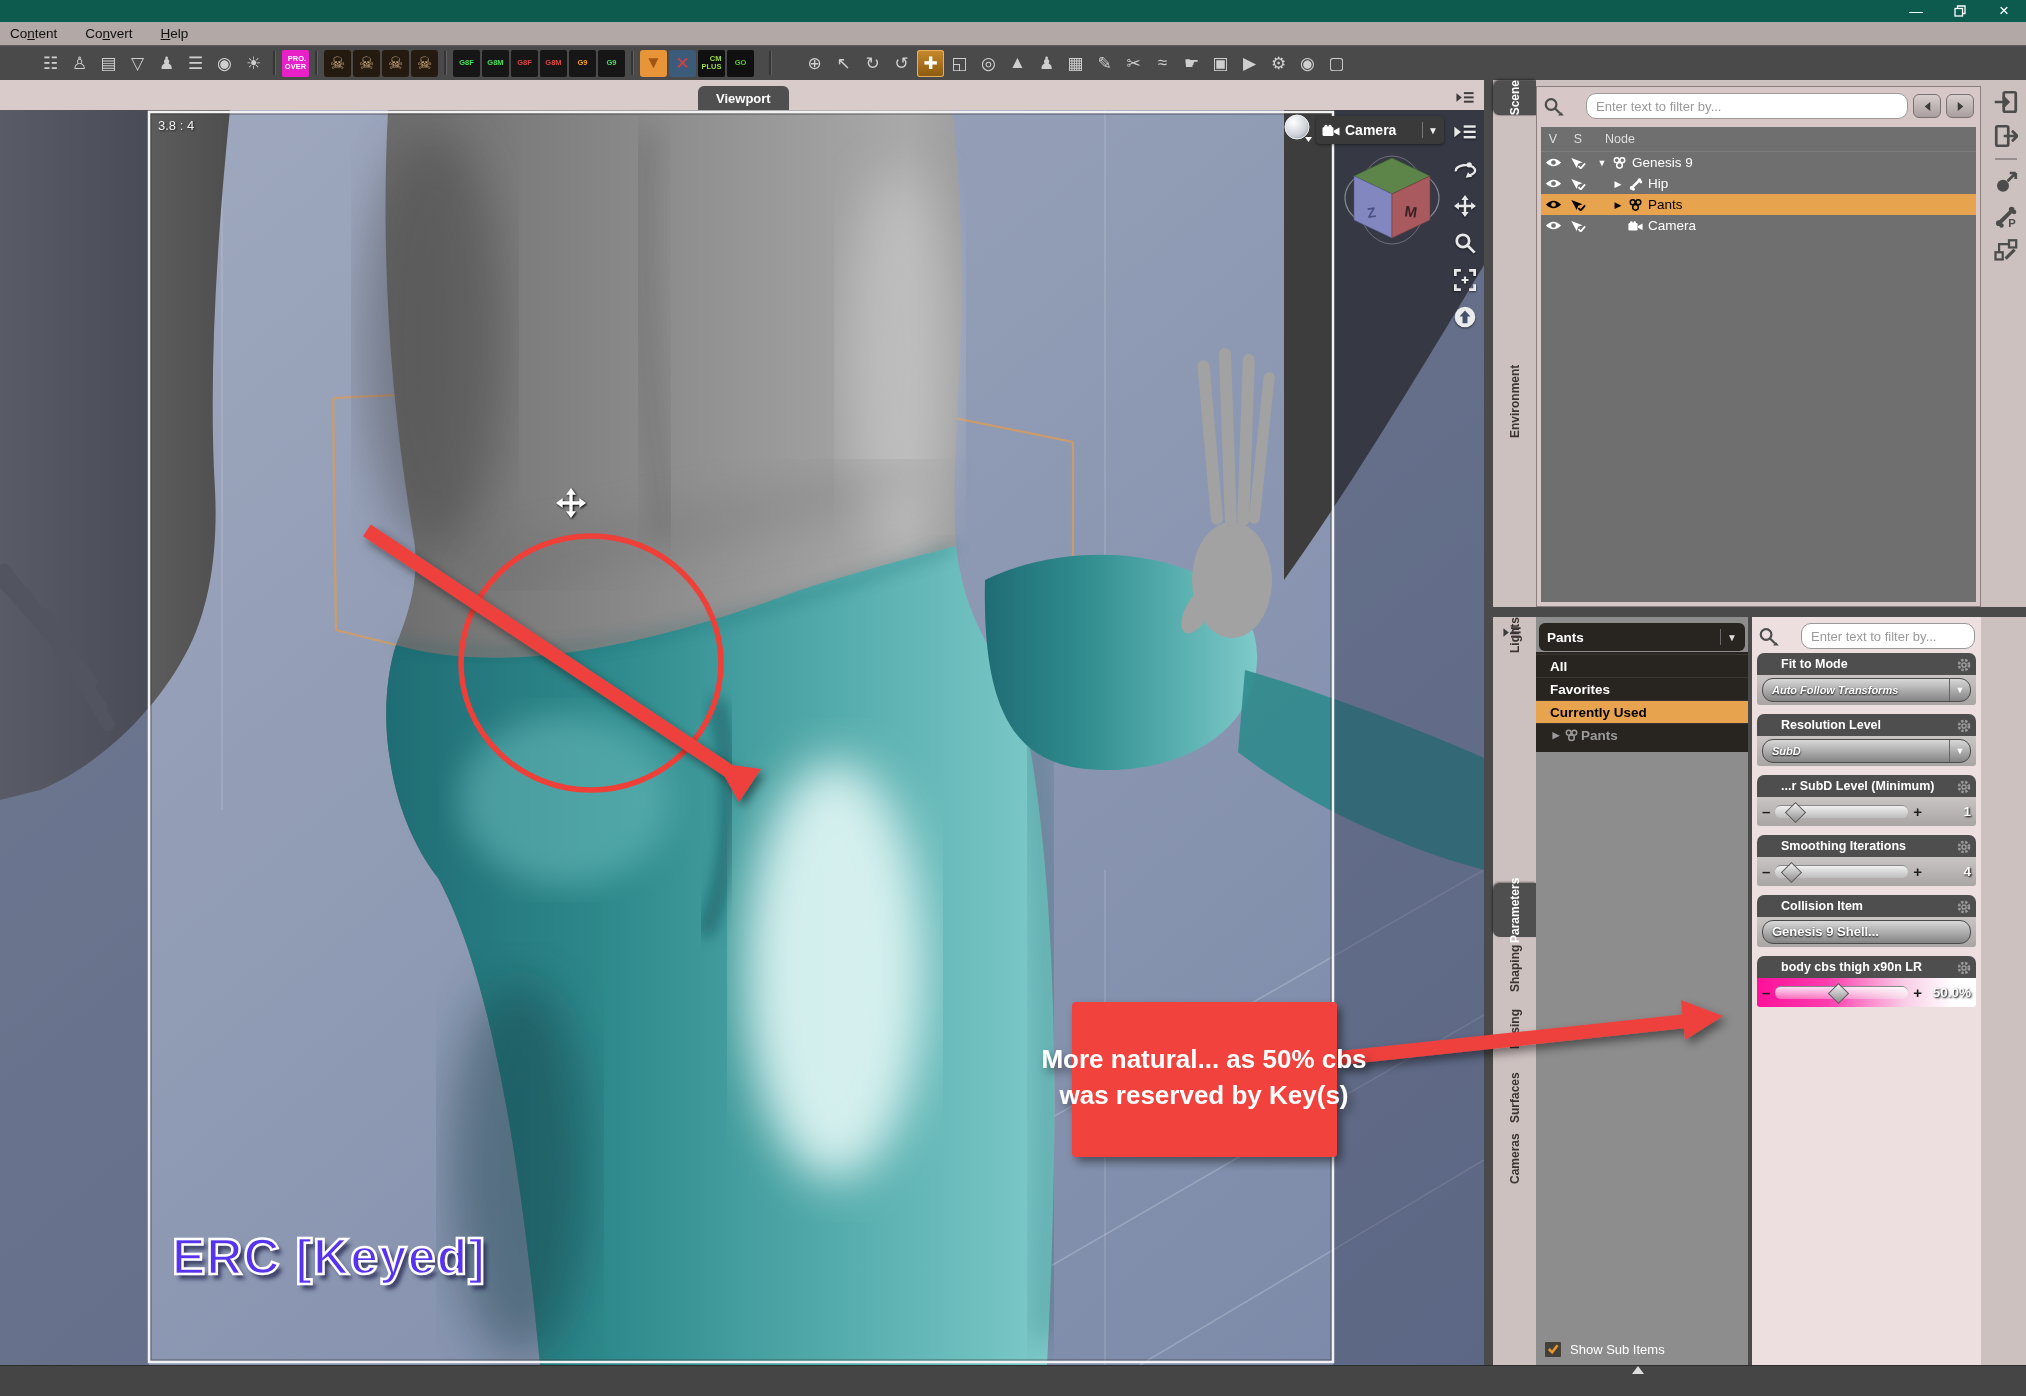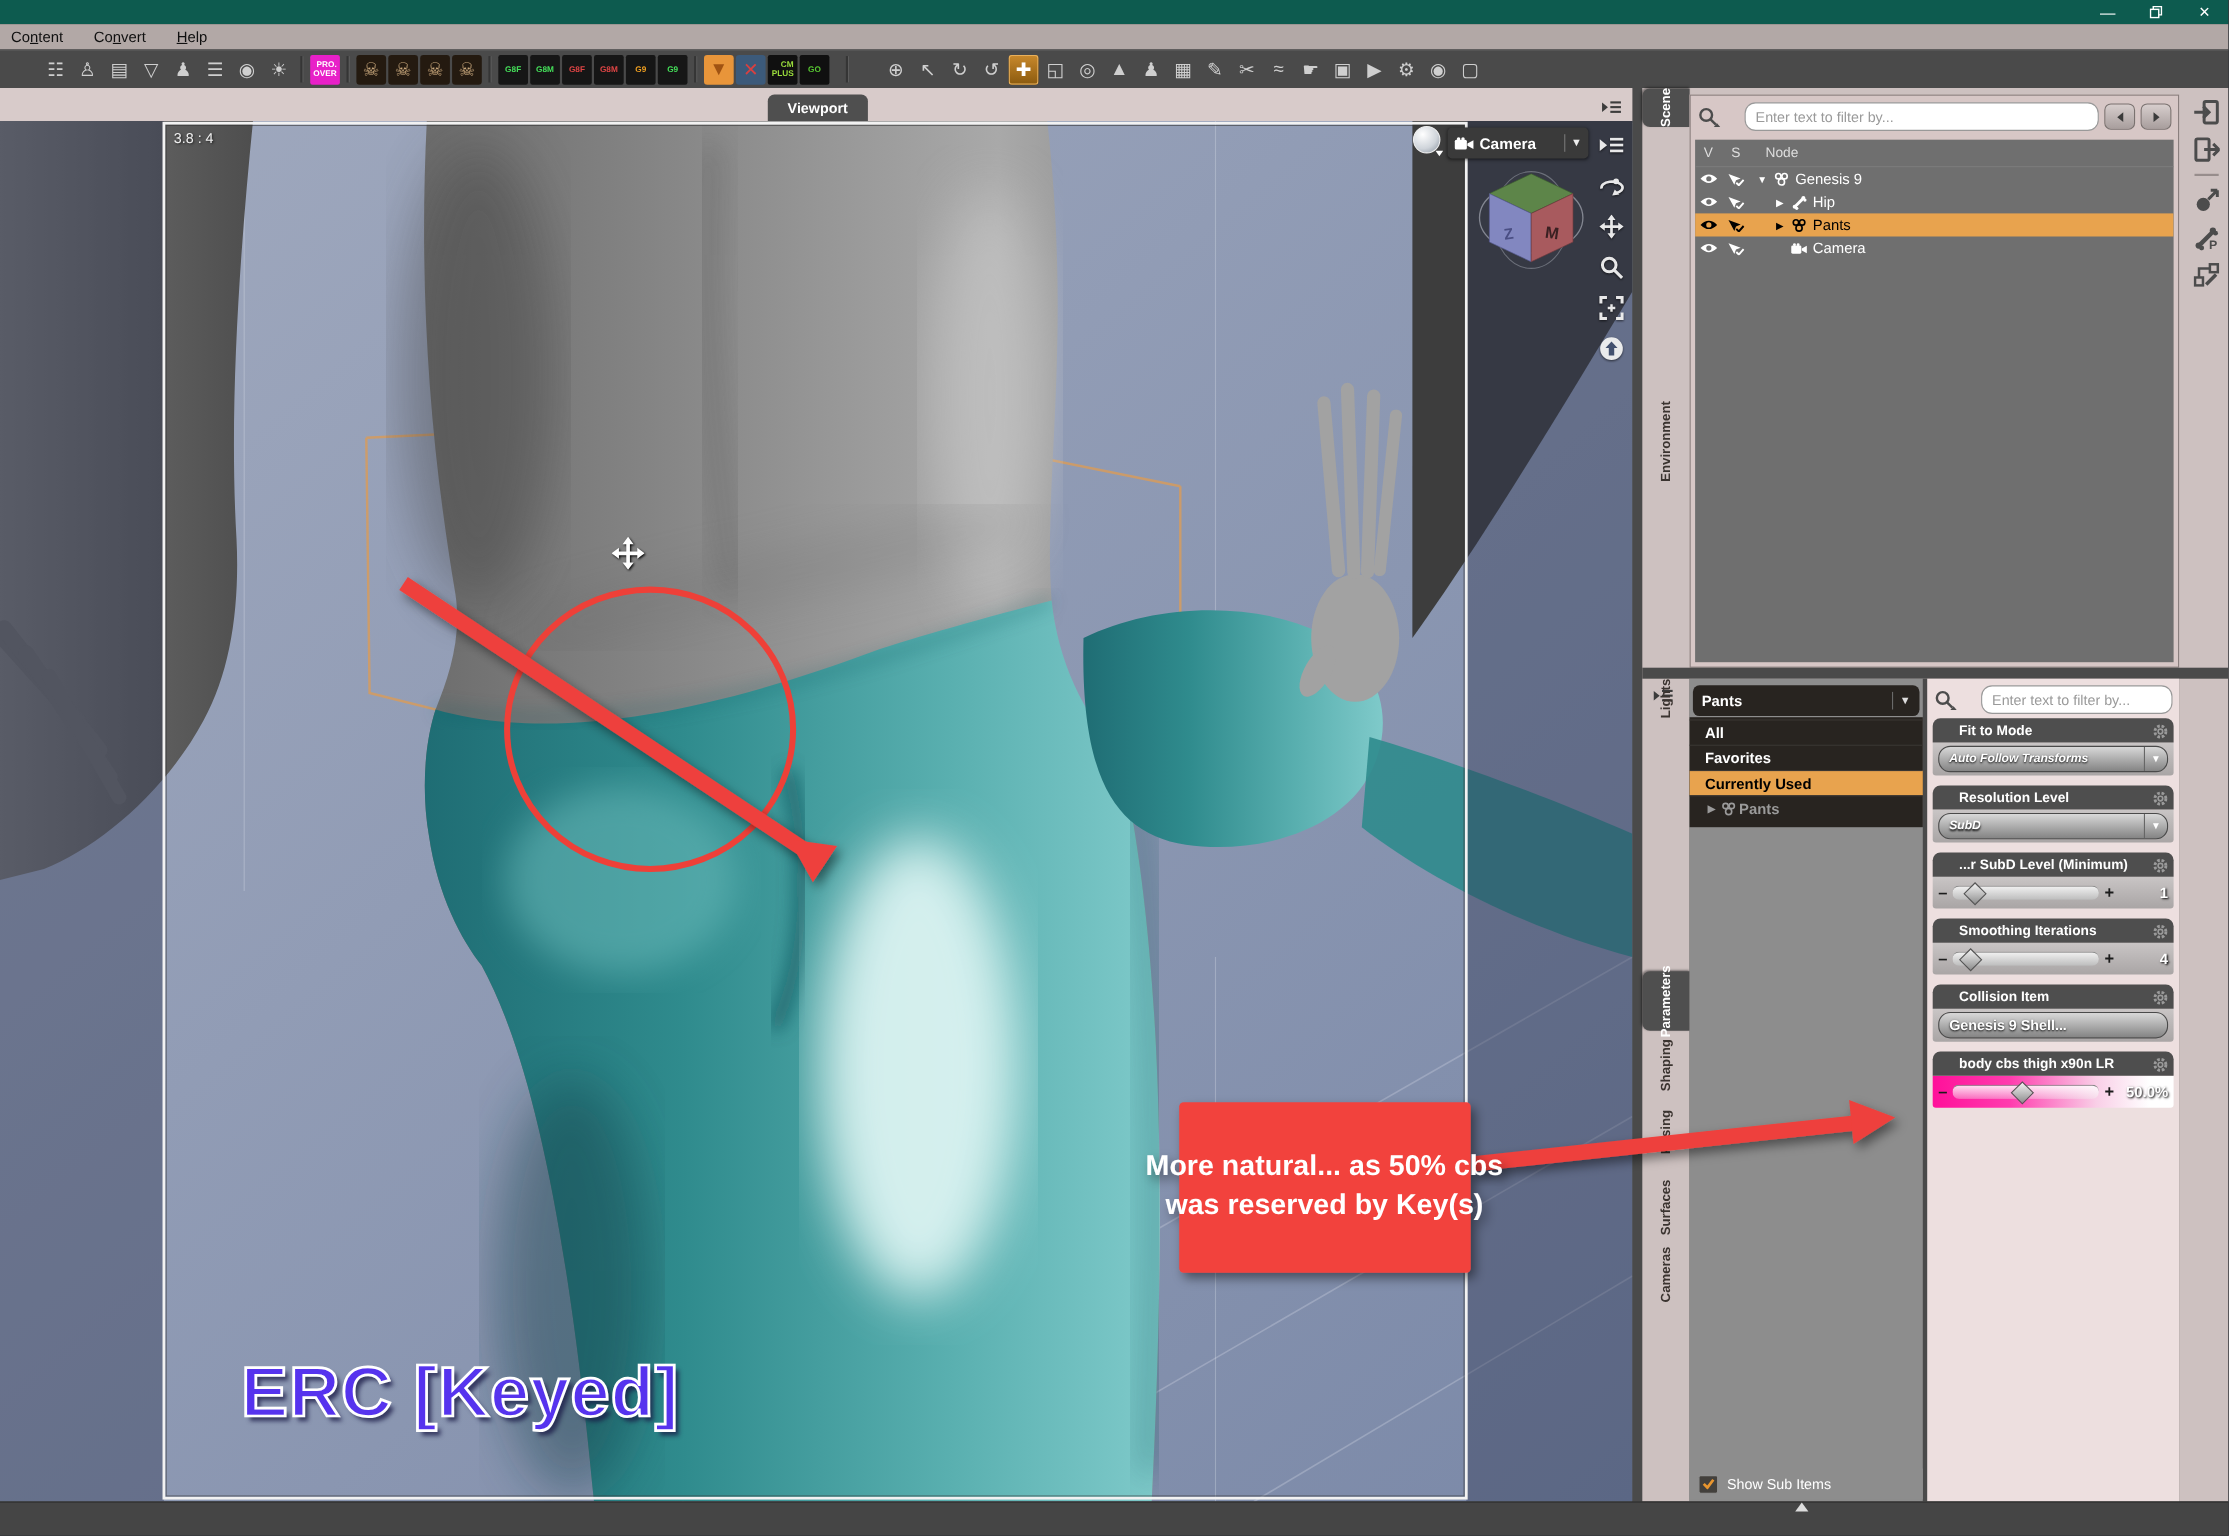--- a/index.html
+++ b/index.html
@@ -30,21 +30,21 @@
   #spherebtn{left:1283px;top:3px;width:30px;height:30px;}
   #campill{left:1316px;top:6px;height:28px;width:128px;background:#3a3a3a;border-radius:4px;display:flex;align-items:center;color:#fff;font-weight:bold;font-size:14px;padding:0 6px;box-sizing:border-box;box-shadow:0 1px 3px rgba(0,0,0,.5);gap:5px;}
   #campill .camico{width:18px;height:13px;color:#fff;}
   #campill .sep{width:1px;height:16px;background:#777;margin-left:auto;}
   #campill .dd{font-size:10px;color:#eee;}
   #navcol{left:1446px;top:8px;width:38px;display:flex;flex-direction:column;gap:9px;align-items:center;}
   .navbtn{width:30px;height:28px;color:#f2f2f2;display:flex;align-items:center;justify-content:center;opacity:.95;}
   .navbtn svg{width:24px;height:22px;filter:drop-shadow(0 1px 1px rgba(0,0,0,.6));}
   #cubegizmo{left:1342px;top:38px;}
   #movecursor{left:556px;top:378px;width:30px;height:30px;color:#fff;filter:drop-shadow(1px 1px 1px #000);}
-  #watermark{left:172px;top:1118px;font-size:64px;font-weight:bold;letter-spacing:1px;color:#5633ee;-webkit-text-stroke:2.5px #ffffff;text-shadow:4px 5px 4px rgba(25,25,70,.75);margin-left:47px;}
+  #watermark{left:172px;top:1118px;font-size:50px;font-weight:bold;letter-spacing:1px;color:#5633ee;-webkit-text-stroke:2.5px #ffffff;text-shadow:4px 5px 4px rgba(25,25,70,.75);}
   
   #gapstrip{left:1484px;top:80px;width:9px;height:1316px;background:#4a4a4a;}
   #rightpanel{left:1493px;top:80px;width:533px;height:1285px;background:#cdc1c0;}
   .vstrip{position:absolute;width:43px;}
   .vtab{position:absolute;left:0;width:43px;display:flex;align-items:center;justify-content:center;writing-mode:vertical-rl;transform:rotate(180deg);font-size:12px;font-weight:bold;color:#3b3430;box-sizing:border-box;}
   .vtab.active{background:#4f4f4f;color:#fff;border-radius:0 7px 7px 0;box-shadow:1px 1px 2px rgba(0,0,0,.4);}
   #scene-strip{left:0;top:0;height:527px;}
   #scene-strip .vtab:nth-of-type(1){top:204px;height:80px;}
   #scene-strip .vtab:nth-of-type(2){top:294px;height:54px;}
   #param-strip{left:0;top:537px;height:748px;}

